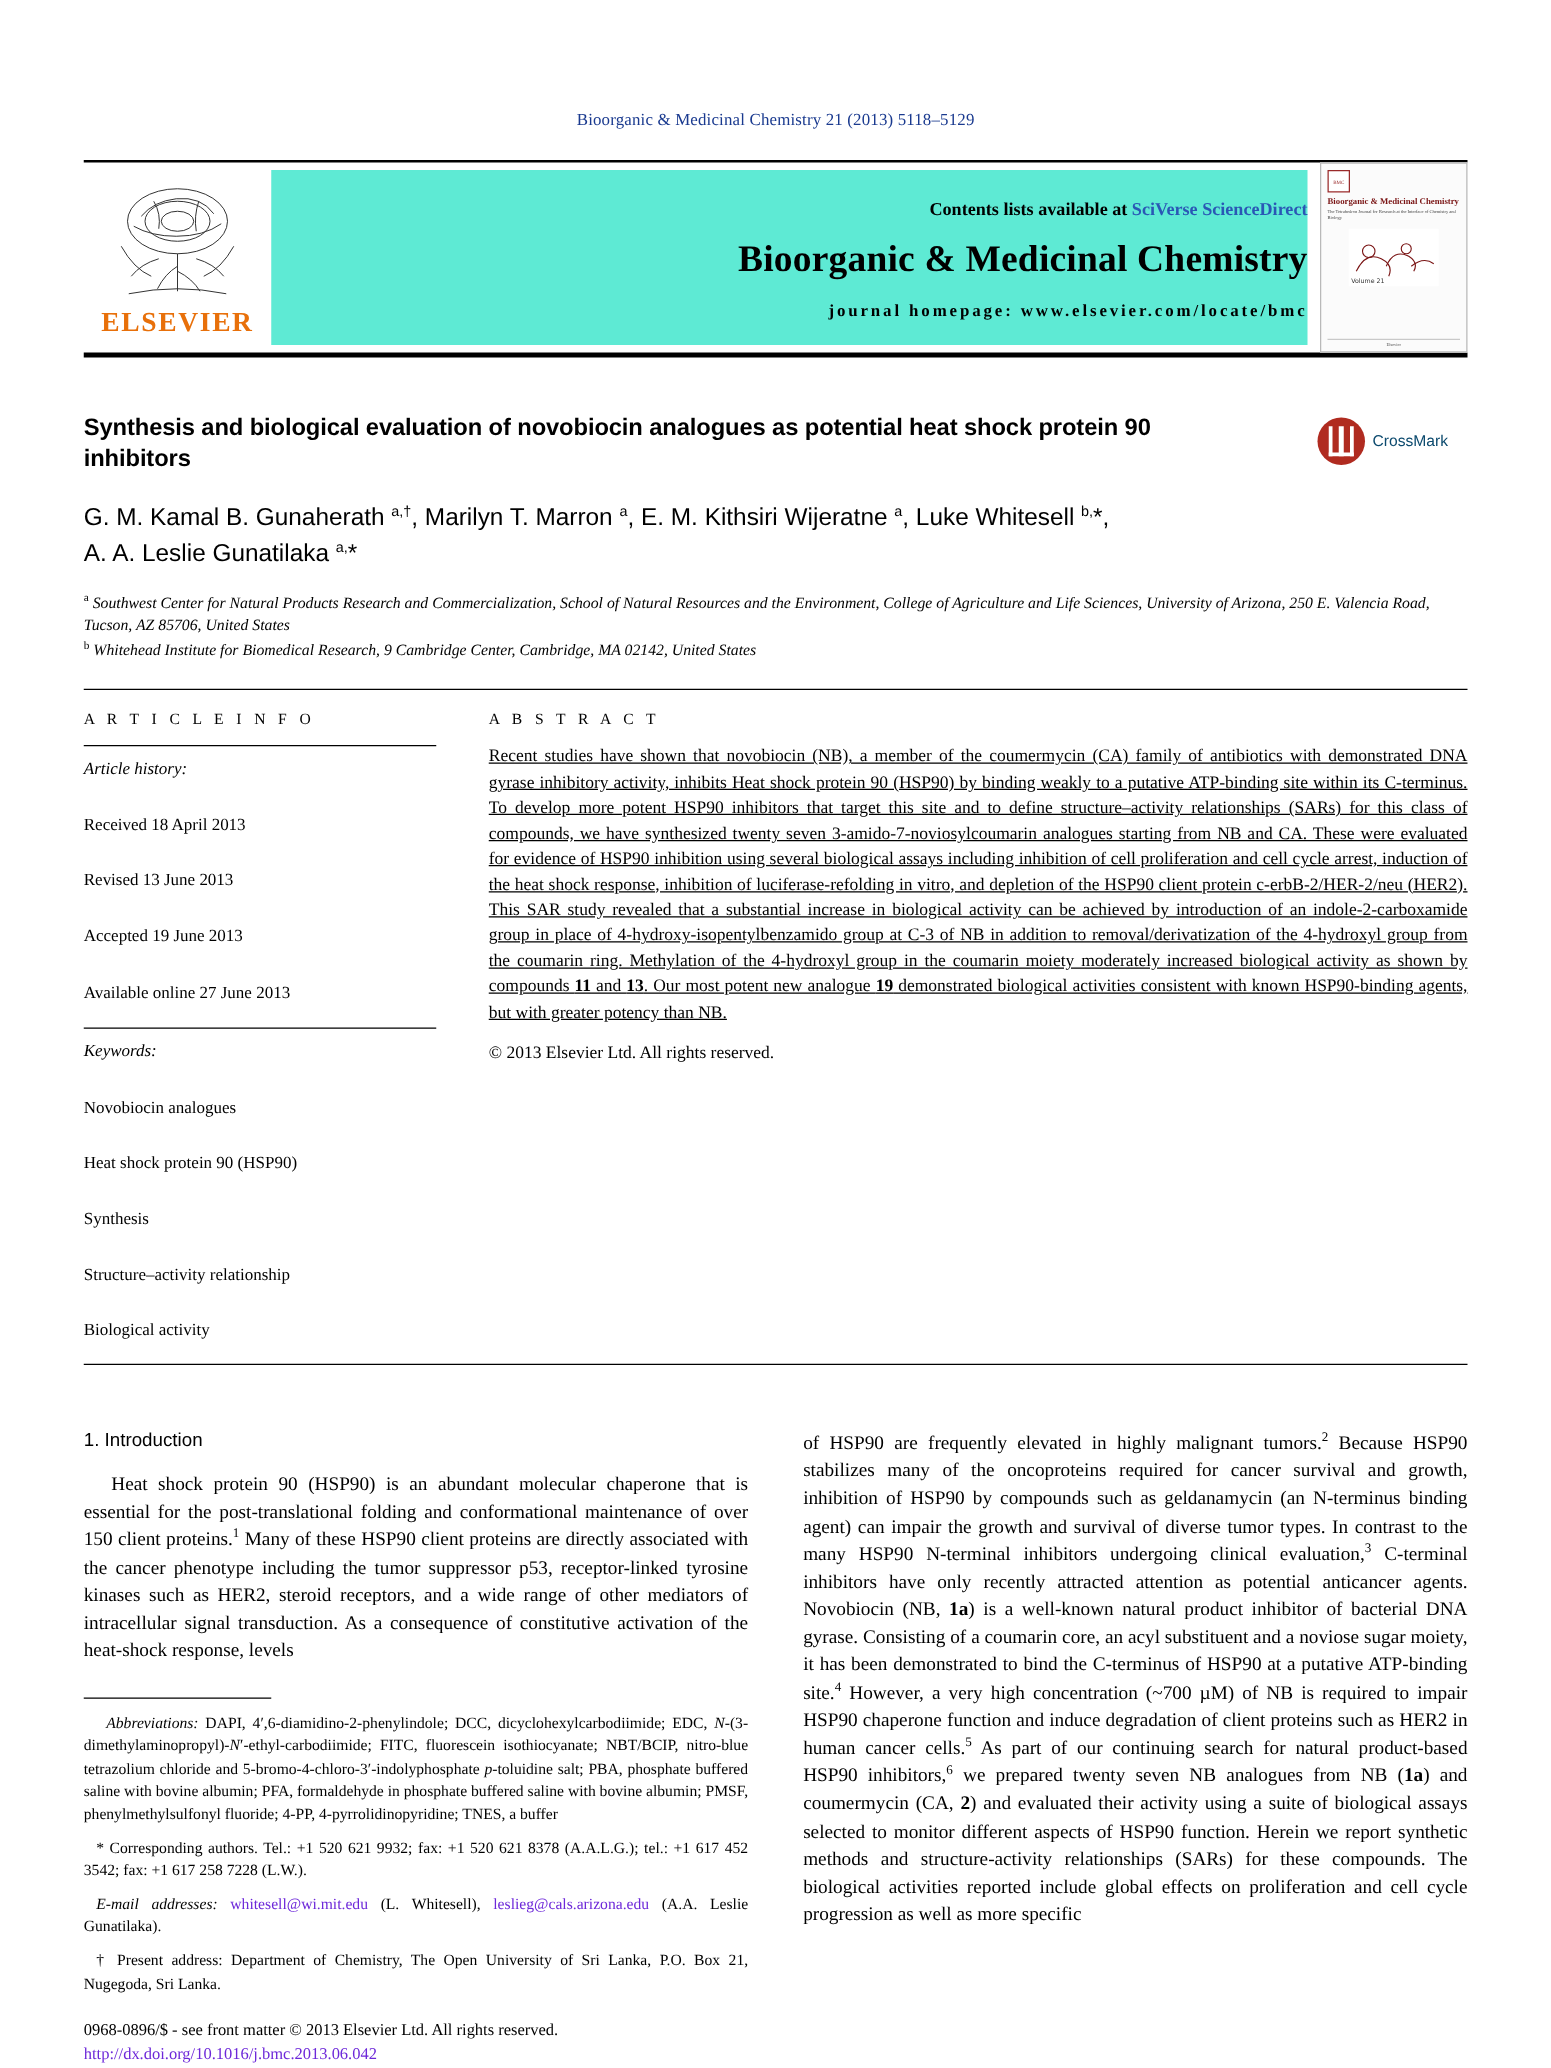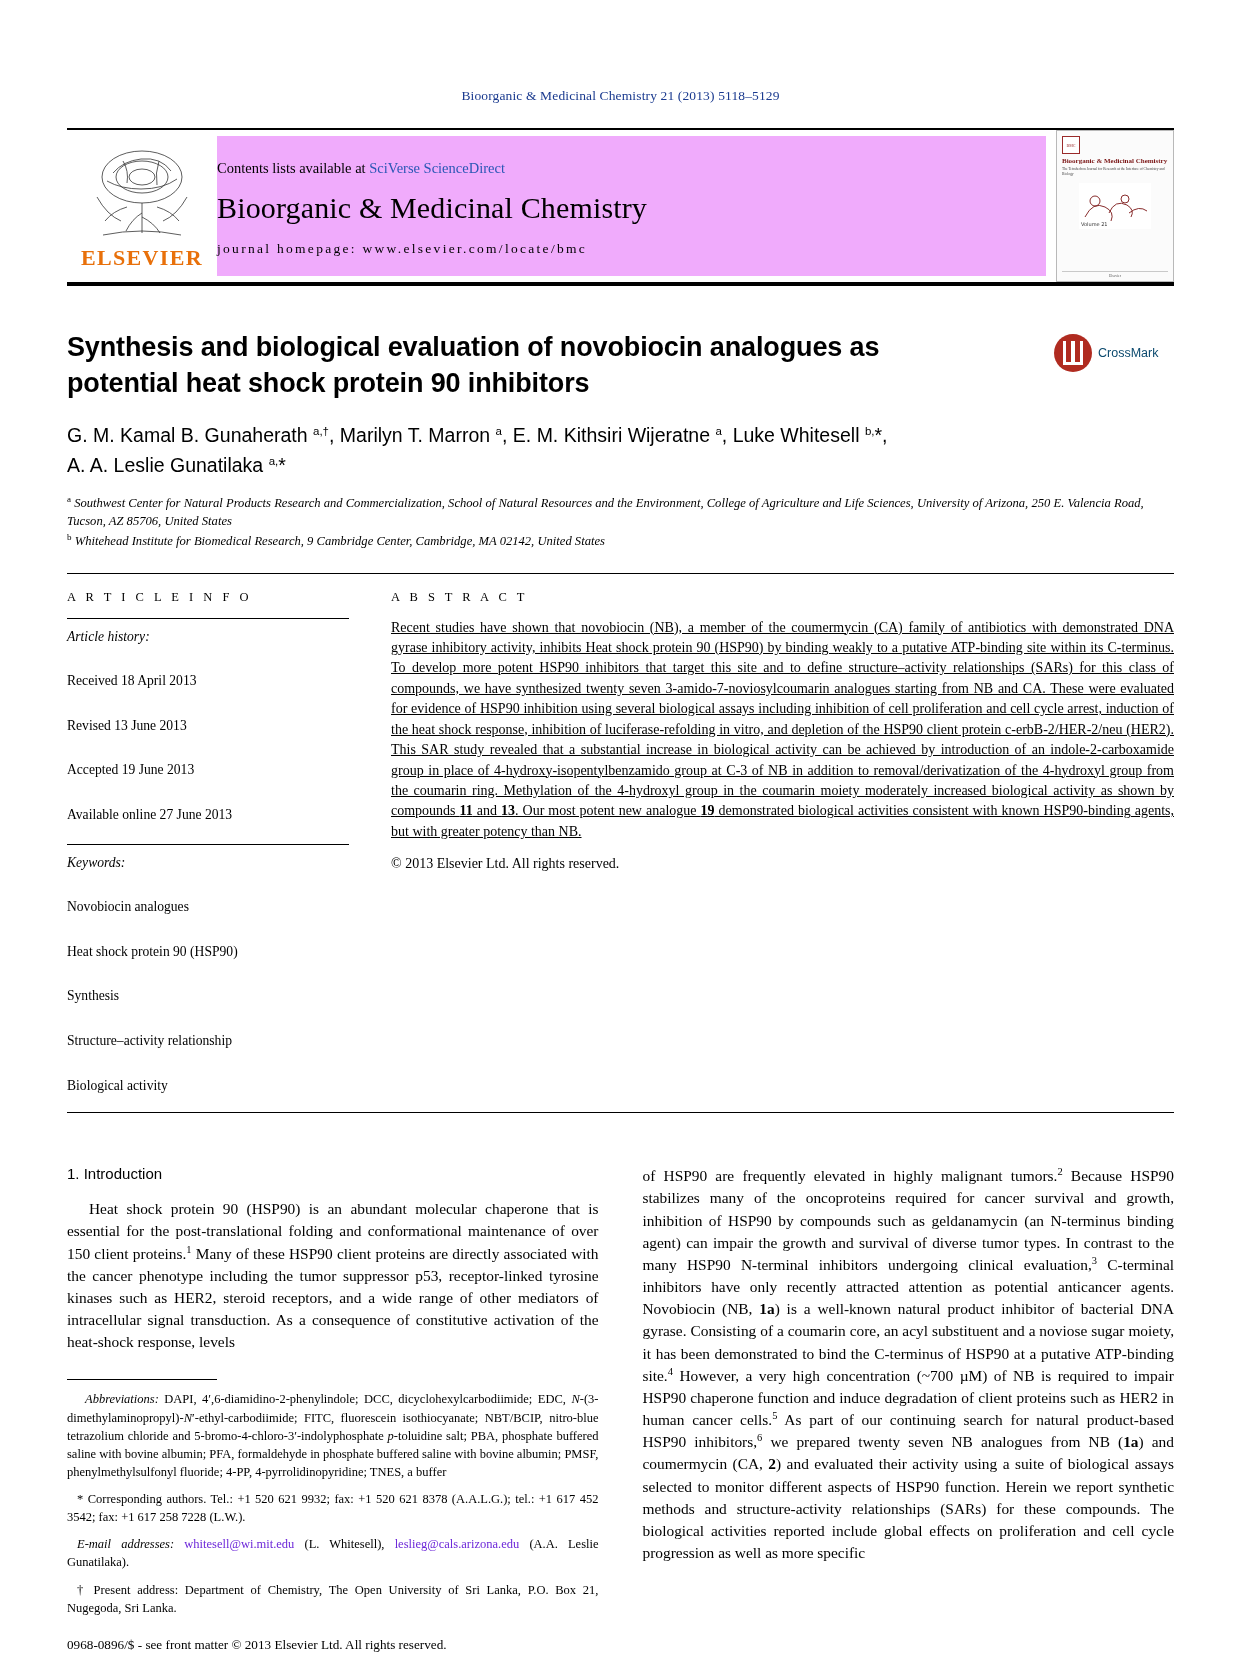--- a/index.html
+++ b/index.html
@@ -64,27 +64,28 @@
   .elsevier-word {
     font-family: "Liberation Serif", serif;
     color: #E8700A;
     font-size: 22px;
     letter-spacing: .06em;
     font-weight: 600;
     margin-top: 2px;
   }
   .journal-box {
     flex: 1 1 auto;
-    background: #f0abfc;
+    background: #5eead4;
     margin: 6px 0 6px 0;
     display: flex;
     flex-direction: column;
-    align-items: flex-start;
+    align-items: flex-end;
     justify-content: center;
     box-sizing: border-box;
+    font-weight: bold;
   }
   .contents-line {
     font-size: 14.5px;
     margin-top: 4px;
   }
   .contents-line .sd-link { color: #2a57b5; }
   .journal-title {
     font-size: 30px;
     margin: 14px 0 16px 0;
     letter-spacing: .005em;
@@ -159,21 +160,21 @@
   }
   .masthead-rule {
     border-bottom: 4px solid #000;
     margin-top: 0px;
   }
 
   
   .title-block { margin-top: 42px; position: relative; }
   .paper-title {
     font-family: "Liberation Sans", sans-serif;
-    font-size: 27px;
+    font-size: 19px;
     font-weight: bold;
     line-height: 1.32;
     letter-spacing: -0.005em;
     max-width: 890px;
   }
   .crossmark {
     position: absolute;
     right: 0;
     top: 4px;
     width: 120px;

